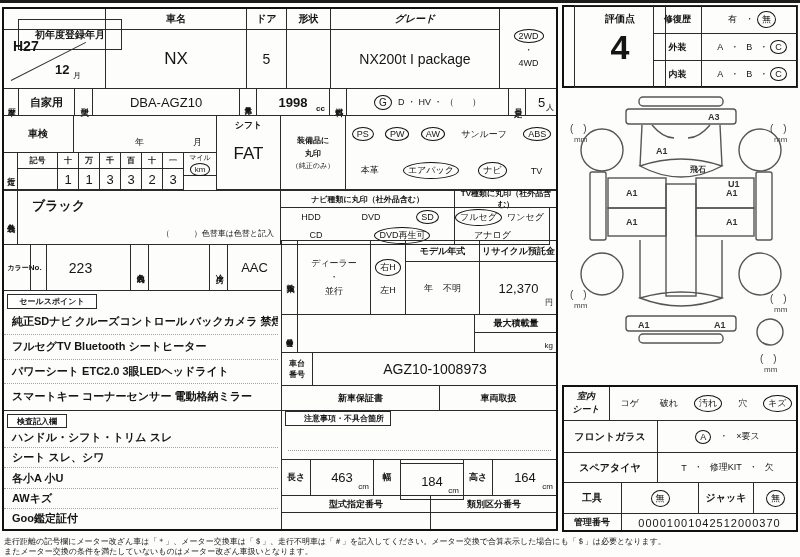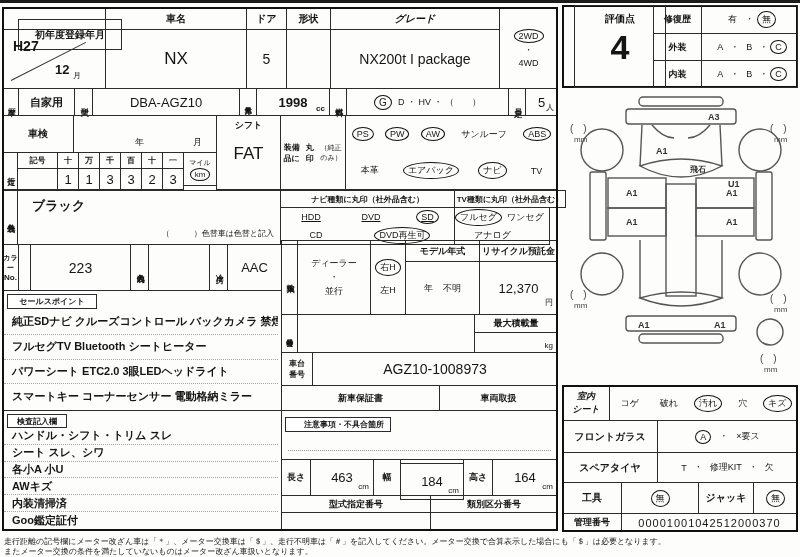--- a/index.html
+++ b/index.html
@@ -148,31 +148,31 @@
   </div>
 <div class="c f13" style="left:120px;top:168px;width:22px;height:22px;">
     <span>3</span>
   </div>
 <div class="c f13" style="left:141px;top:168px;width:22px;height:22px;">
     <span>2</span>
   </div>
 <div class="c f13" style="left:162px;top:168px;width:22px;height:22px;">
     <span>3</span>
   </div>
-<div class="c" style="left:183px;top:152px;width:34px;height:34px;flex-direction:column;gap:0;">
+<div class="c" style="left:183px;top:152px;width:34px;height:24px;flex-direction:column;gap:0;">
   <span class="f7">マイル</span>
   <span class="opt f8 circled">km</span>
 </div>
 
 <div class="c" style="left:216px;top:115px;width:65px;height:75px;flex-direction:column;justify-content:flex-start;">
   <span class="f9 lab" style="margin-top:3px;">シフト</span>
   <span class="f17" style="margin-top:12px;">FAT</span>
 </div>
 
-<div class="c" style="left:280px;top:115px;width:66px;height:75px;flex-direction:row;gap:2px;">
+<div class="c" style="left:280px;top:115px;width:66px;height:75px;flex-direction:column;gap:2px;">
   <span class="f8 lab">装備品に</span>
   <span class="f8 lab">丸印</span>
   <span class="f7">（純正のみ）</span>
 </div>
 <div class="c" style="left:345px;top:115px;width:213px;height:75px;flex-direction:column;">
   <div class="rowflex f9" style="flex:1;">
     <span class="opt circled">PS</span>
     <span class="opt circled">PW</span>
     <span class="opt circled">AW</span>
     <span class="opt">サンルーフ</span>
@@ -190,45 +190,45 @@
     <span>外装色</span>
   </div>
 <div class="c" style="left:17px;top:190px;width:264px;height:55px;">
   <span class="t f13 lab" style="left:14px;top:6px;">ブラック</span>
   <span class="t f8" style="right:6px;bottom:5px;">（　　　）色替車は色替と記入</span>
 </div>
 
 <div class="c f8 lab" style="left:280px;top:190px;width:175px;height:18px;">
     <span>ナビ種類に丸印（社外品含む）</span>
   </div>
-<div class="c f8 lab" style="left:454px;top:190px;width:112px;height:18px;">
+<div class="c f8 lab" style="left:454px;top:190px;width:104px;height:18px;">
     <span>TV種類に丸印（社外品含む）</span>
   </div>
 <div class="c" style="left:280px;top:207px;width:175px;height:38px;flex-direction:column;">
-  <div class="rowflex f9" style="flex:1;text-decoration:underline;">
+  <div class="rowflex f9" style="flex:1;">
     <span class="opt">HDD</span>
     <span class="opt">DVD</span>
     <span class="opt circled">SD</span>
   </div>
   <div class="rowflex f9" style="flex:1;">
     <span class="opt">CD</span>
     <span class="opt circled">DVD再生可</span>
   </div>
 </div>
 <div class="c" style="left:454px;top:207px;width:96px;height:38px;flex-direction:column;">
   <div class="rowflex f9" style="flex:1;">
     <span class="opt circled">フルセグ</span>
     <span class="opt">ワンセグ</span>
   </div>
   <div class="rowflex f9" style="flex:1;justify-content:flex-start;padding-left:14px;">
     <span class="opt">アナログ</span>
   </div>
 </div>
 
-<div class="c" style="left:2px;top:244px;width:17px;height:47px;flex-direction:column;">
+<div class="c" style="left:2px;top:244px;width:45px;height:47px;flex-direction:row;">
   <span class="f7 lab">カラー</span>
   <span class="f8 lab">No.</span>
 </div>
 <div class="c f14" style="left:30px;top:244px;width:101px;height:47px;">
     <span>223</span>
   </div>
 <div class="c vert f8 lab" style="left:130px;top:244px;width:19px;height:47px;">
     <span>内装色</span>
   </div>
 <div class="c f11" style="left:148px;top:244px;width:62px;height:47px;">
@@ -288,21 +288,21 @@
     <span>AGZ10-1008973</span>
   </div>
 <div class="c f9 lab" style="left:281px;top:385px;width:159px;height:26px;">
     <span>新車保証書</span>
   </div>
 <div class="c f9 lab" style="left:439px;top:385px;width:119px;height:26px;">
     <span>車両取扱</span>
   </div>
 
 <div class="c nb" style="left:281px;top:410px;width:277px;height:50px;border:1px solid #2b2b2b;">
-  <div class="tab" style="left:3px;top:6px;width:106px;height:15px;padding-left:12px;">
+  <div class="tab" style="left:3px;top:0;width:106px;height:15px;padding-left:12px;">
       <span>注意事項・不具合箇所</span>
     </div>
   <div class="dotline" style="bottom:8px;"></div>
 </div>
 
 <div class="c f9 lab" style="left:281px;top:459px;width:30px;height:37px;">
     <span>長さ</span>
   </div>
 <div class="c f13" style="left:310px;top:459px;width:64px;height:37px;">
   <span>463</span>
@@ -347,21 +347,20 @@
 <div class="c nb" style="left:2px;top:410px;width:280px;height:121px;border:1px solid #2b2b2b;">
   <div class="tab" style="left:4px;top:3px;width:60px;height:14px;">
       <span>検査記入欄</span>
     </div>
 </div>
 <div class="lines" style="left:4px;top:428px;width:274px;height:100px;">
   <div>ハンドル・シフト・トリム スレ</div>
   <div>シート スレ、シワ</div>
   <div>各小A 小U</div>
   <div>AWキズ</div>
-  <div>内装清掃済</div>
   <div>Goo鑑定証付</div>
 </div>
 
 <div class="t" style="left:2px;top:7px;width:556px;height:524px;border:2px solid #111;pointer-events:none;"></div>
 
 <div class="c b2" style="left:562px;top:5px;width:236px;height:83px;"></div>
 <div class="c" style="left:562px;top:5px;width:92px;height:83px;flex-direction:column;justify-content:flex-start;margin-left:12px;">
   <span class="f10 lab" style="margin-top:6px;">評価点</span>
   <span style="font-size:34px;font-weight:bold;margin-top:2px;">4</span>
 </div>

